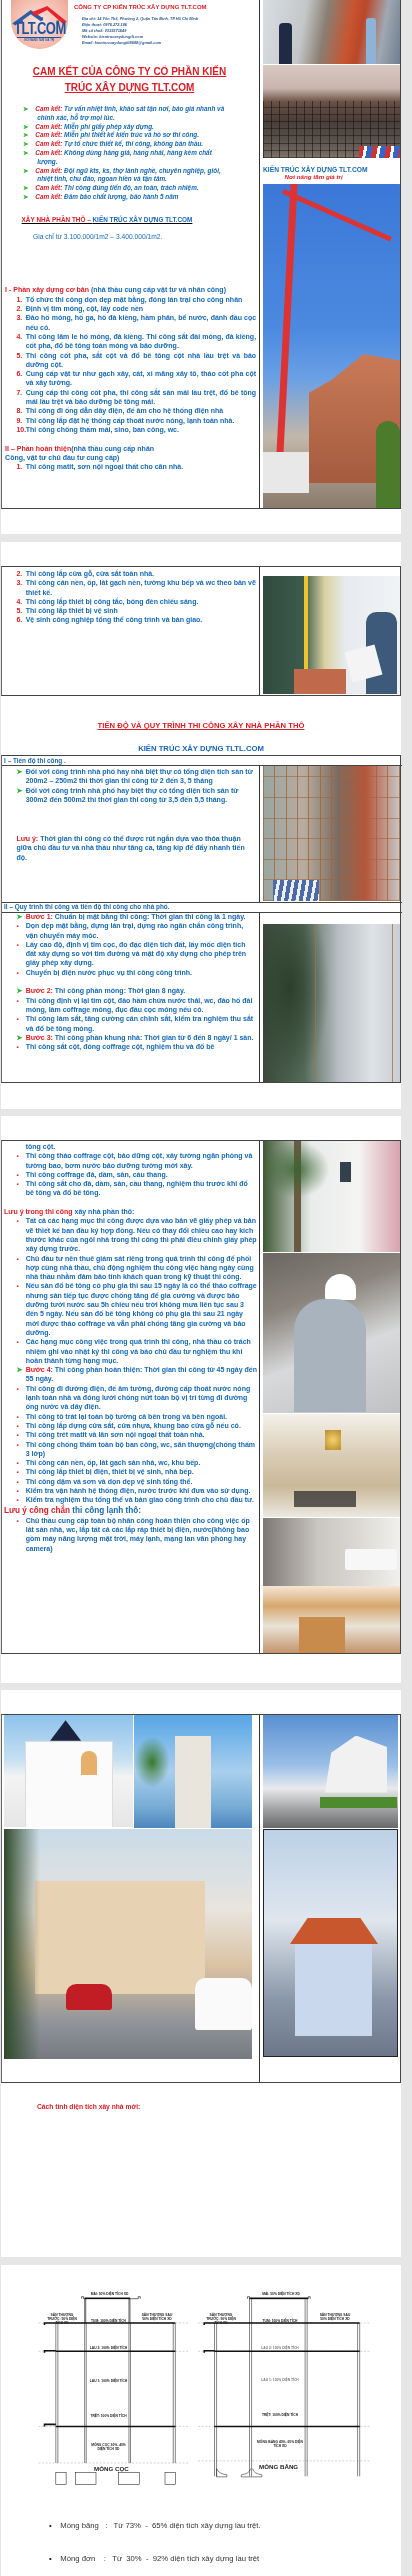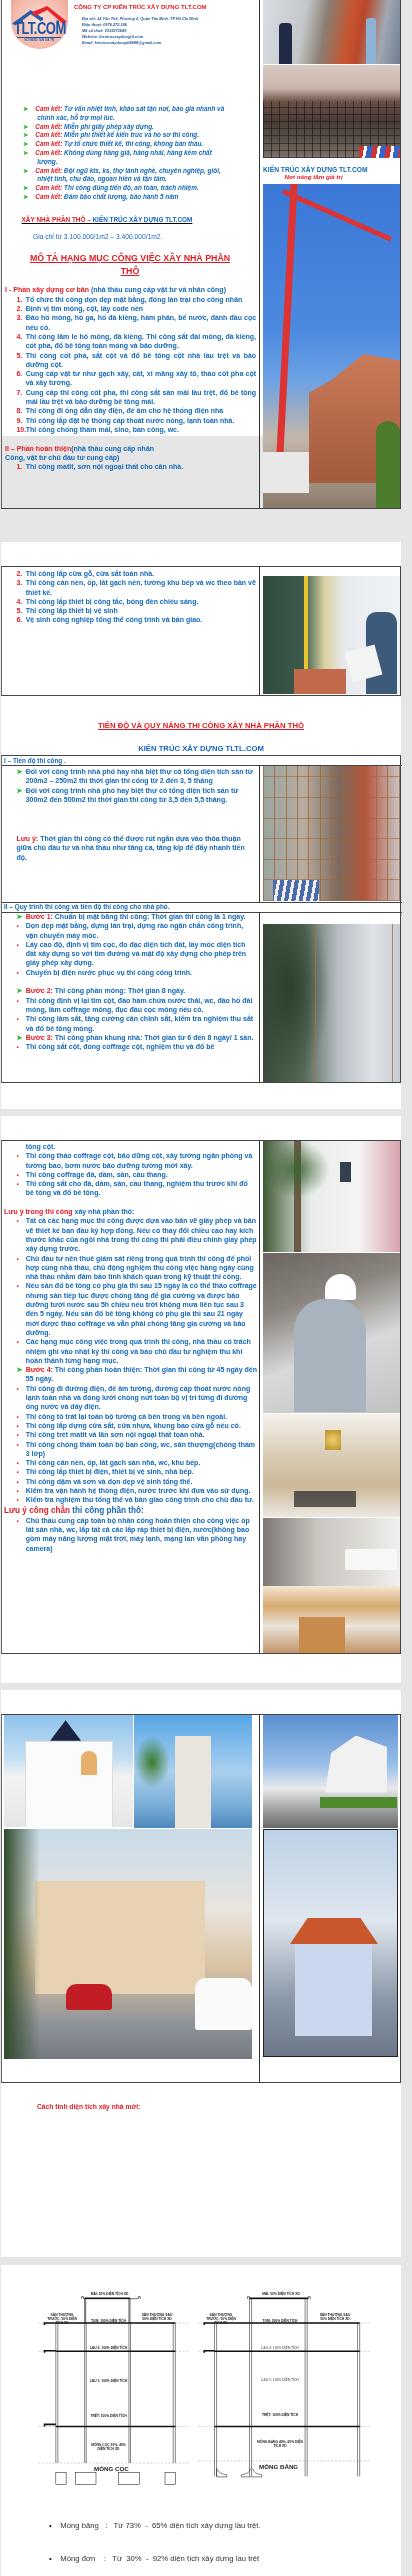--- a/index.html
+++ b/index.html
@@ -21,21 +21,21 @@
   .centerline{position:absolute;left:0;text-align:center}
   .cam{position:absolute;font-style:italic;font-weight:bold;font-size:6.4px;line-height:8.8px;color:#1469b8}
   .cam .item{position:relative;padding-left:27px;text-indent:-14.4px}
   .cam .arr{color:#2fb52f;display:inline-block;width:12.4px;text-indent:0;font-style:normal}
   .cam .lbl{color:#e31b23}
   .diag-label{position:absolute;font-size:3.3px;font-weight:bold;color:#222;text-align:center;line-height:4.1px}
 </style>
 </head>
 <body>
 
-<div class="page" data-name="document-page-1" style="top:0;height:436px;">
+<div class="page" data-name="document-page-1" style="top:0;height:534px;">
   <div class="tbl" data-name="page-1-table" style="top:-1px;height:510px;border-top:none;">
     <div class="vdiv" data-name="column-divider"></div>
   </div>
 
   <div data-name="company-logo" style="position:absolute;left:10.3px;top:0;width:57px;height:49px;border-radius:0 0 28px 28px;background:radial-gradient(circle at 50% 45%,#fbe3dc 0%,#f3b7a8 70%,#e9a08e 100%);">
     <svg data-name="house-roof-icon" width="57" height="20.6" viewBox="0 0 110 40" style="position:absolute;left:0;top:6.2px">
       <polygon points="2,34 38,8 62,24 58,30 38,16 8,38" fill="#2a5fa8"></polygon>
       <polygon points="40,12 70,0 108,30 100,34 70,8 46,20" fill="#e8242c"></polygon>
       <rect x="56" y="22" width="6" height="6" fill="#2a5fa8"></rect>
       <rect x="18" y="28" width="5" height="6" fill="#2a5fa8"></rect>
@@ -47,41 +47,41 @@
 
   <div data-name="company-name" style="position:absolute;left:73px;top:4.1px;font-weight:bold;font-size:6px;color:#e31b23;">CÔNG TY CP KIẾN TRÚC XÂY DỰNG TLT.COM</div>
   <div data-name="company-contact" style="position:absolute;left:81px;top:15.5px;font-size:3.9px;line-height:6.2px;font-style:italic;font-weight:bold;color:#2b5a92;">
     <div data-name="company-address">Địa chỉ: 14 Yên Thế, Phường 2, Quận Tân Bình, TP.Hồ Chí Minh</div>
     <div data-name="company-phone">Điện thoại: 0976.272.186</div>
     <div data-name="company-tax-id">Mã số thuế: 0315571649</div>
     <div data-name="company-website">Website: kientrucxaydungtlt.com</div>
     <div data-name="company-email">Email: kientrucxaydungtlt8688@gmail.com</div>
   </div>
 
+  <div class="centerline red bold uline" data-name="commitment-title" style="top:64px;width:257px;font-size:10px;line-height:15.5px;">
+    <div>CAM KẾT CỦA CÔNG TY CỔ PHẦN KIẾN</div>
+    <div>TRÚC XÂY DỰNG TLT.COM</div>
+  </div>
 
   <div class="cam" data-name="commitments-list" style="left:9.3px;top:105px;width:222px;">
     <div class="item" data-name="commitment-item"><span class="arr" data-name="arrow-right-icon">➤</span><span class="lbl">Cam kết:</span> <span>Tư vấn nhiệt tình, khảo sát tận nơi, báo giá nhanh và chính xác, hỗ trợ mọi lúc.</span></div>
     <div class="item" data-name="commitment-item"><span class="arr" data-name="arrow-right-icon">➤</span><span class="lbl">Cam kết:</span> <span>Miễn phí giấy phép xây dựng.</span></div>
     <div class="item" data-name="commitment-item"><span class="arr" data-name="arrow-right-icon">➤</span><span class="lbl">Cam kết:</span> <span>Miễn phí thiết kế kiến trúc và hồ sơ thi công.</span></div>
     <div class="item" data-name="commitment-item"><span class="arr" data-name="arrow-right-icon">➤</span><span class="lbl">Cam kết:</span> <span>Tự tổ chức thiết kế, thi công, không bán thầu.</span></div>
     <div class="item" data-name="commitment-item"><span class="arr" data-name="arrow-right-icon">➤</span><span class="lbl">Cam kết:</span> <span>Không dùng hàng giả, hàng nhái, hàng kém chất lượng.</span></div>
     <div class="item" data-name="commitment-item"><span class="arr" data-name="arrow-right-icon">➤</span><span class="lbl">Cam kết:</span> <span>Đội ngũ kts, ks, thợ lành nghề, chuyên nghiệp, giỏi, nhiệt tình, chu đáo, ngoan hiền và tận tâm.</span></div>
     <div class="item" data-name="commitment-item"><span class="arr" data-name="arrow-right-icon">➤</span><span class="lbl">Cam kết:</span> <span>Thi công đúng tiến độ, an toàn, trách nhiệm.</span></div>
     <div class="item" data-name="commitment-item"><span class="arr" data-name="arrow-right-icon">➤</span><span class="lbl">Cam kết:</span> <span>Đảm bảo chất lượng, bảo hành 5 năm</span></div>
   </div>
 
   <div data-name="service-link" style="position:absolute;left:20.6px;top:216px;font-size:6.4px;font-weight:bold;text-decoration:underline;">
     <span class="red">XÂY NHÀ PHẦN THÔ – </span><span class="blue">KIẾN TRÚC XÂY DỰNG TLT.COM</span>
   </div>
   <div data-name="price-range" style="position:absolute;left:32px;top:233px;font-size:6.7px;color:#1469b8;">Gia chỉ từ 3.100.000/1m2 – 3.400.000/1m2.</div>
 
-  <div class="centerline red bold uline" data-name="work-description-title" style="top:252px;width:258px;font-size:8.8px;line-height:13px;">
-    <div>MÔ TẢ HẠNG MỤC CÔNG VIỆC XÂY NHÀ PHẦN</div>
-    <div>THÔ</div>
-  </div>
 
   <div class="list" data-name="part1-section" style="left:4.1px;top:285px;width:251px;font-size:7px;">
     <div data-name="part1-heading" style="padding-right:20.6px;text-indent:0;margin-bottom:0.5px;">
       <span class="red">I - Phần xây dựng cơ bản</span><span> (nhà thầu cung cấp vật tư và nhân công)</span>
     </div>
     <div class="li" data-name="part1-item" style="text-align:justify"><span class="num">1.</span><span>Tổ chức thi công dọn dẹp mặt bằng, đóng lán trại cho công nhân</span></div>
     <div class="li" data-name="part1-item"><span class="num">2.</span><span>Định vị tim móng, cột, lấy code nền</span></div>
     <div class="li" data-name="part1-item" style="text-align:justify"><span class="num">3.</span><span>Đào hố móng, hố ga, hố đà kiềng, hầm phân, bể nước, đánh đầu cọc nếu có.</span></div>
     <div class="li" data-name="part1-item" style="text-align:justify"><span class="num">4.</span><span>Thi công lăm le hố móng, đà kiềng. Thi công sắt đài móng, đà kiềng, cốt pha, đổ bê tông toàn móng và bảo dưỡng.</span></div>
     <div class="li" data-name="part1-item" style="text-align:justify"><span class="num">5.</span><span>Thi công cốt pha, sắt cột và đổ bê tông cột nhà lầu trệt và bảo dưỡng cột.</span></div>
@@ -128,21 +128,21 @@
     <div class="li" data-name="part2-item"><span class="num">5.</span><span>Thi công lắp thiết bị vệ sinh</span></div>
     <div class="li" data-name="part2-item"><span class="num">6.</span><span>Vệ sinh công nghiệp tổng thể công trình và bàn giao.</span></div>
   </div>
   <div class="photo" data-name="photo-engineers-site" style="left:262px;top:34px;width:137px;height:118px;background:linear-gradient(90deg,#2f4b3f 0%,#3d5b4c 30%,#d9d1a0 45%,#e7ebef 60%,#f0f3f6 100%);">
     <div style="position:absolute;left:41px;top:0;width:4.1px;height:118px;background:#e8c531"></div>
     <div style="position:absolute;left:103px;top:36px;width:31px;height:82px;background:#3d5a7a;border-radius:10.3px 10.3px 0 0"></div>
     <div style="position:absolute;left:85px;top:72px;width:31px;height:31px;background:#f4f4f4;transform:rotate(-15deg)"></div>
     <div style="position:absolute;left:31px;top:93px;width:52px;height:26px;background:#c06a4b"></div>
   </div>
 
-  <div class="centerline red bold uline" data-name="schedule-title" style="top:179px;width:400px;font-size:7.7px;">TIẾN ĐỘ VÀ QUY NÂNG THI CÔNG  XÂY NHÀ PHẦN THÔ</div>
+  <div class="centerline red bold uline" data-name="schedule-title" style="top:179px;width:400px;font-size:7.7px;">TIẾN ĐỘ VÀ QUY TRÌNH THI CÔNG  XÂY NHÀ PHẦN THÔ</div>
   <div class="centerline blue bold" data-name="schedule-subtitle" style="top:202px;width:400px;font-size:7.7px;">KIẾN TRÚC XÂY DỰNG TLTL.COM</div>
 
   <div class="tbl" data-name="page-2-table-bottom" style="top:213px;height:328px;">
     <div class="vdiv" data-name="column-divider" style="top:9.3px;height:137px;bottom:auto"></div>
     <div class="hline" data-name="row-divider" style="top:9.3px"></div>
     <div class="hline" data-name="row-divider" style="top:146px"></div>
     <div class="hline" data-name="row-divider" style="top:156px"></div>
     <div class="vdiv" data-name="column-divider" style="top:156px"></div>
   </div>
   <div class="list" data-name="sec1-heading" style="left:3.1px;top:214px;font-size:6.4px;">I – Tiến độ thi công .</div>
@@ -194,21 +194,21 @@
     <div class="li" data-name="step-4-item"><span class="dash">▪</span><span>Thi công đi đường điện, đế âm tường, đường cấp thoát nước nóng lạnh toàn nhà và đóng lưới chống nứt toàn bộ vị trí từng đi đường ống nước và dây điện.</span></div>
     <div class="li" data-name="step-4-item"><span class="dash">▪</span><span>Thi công tô trát lại toàn bộ tường cả bên trong và bên ngoài.</span></div>
     <div class="li" data-name="step-4-item"><span class="dash">▪</span><span>Thi công lắp dựng cửa sắt, cửa nhựa, khung bao cửa gỗ nếu có.</span></div>
     <div class="li" data-name="step-4-item"><span class="dash">▪</span><span>Thi công trét matit và lăn sơn nội ngoại thất toàn nhà.</span></div>
     <div class="li" data-name="step-4-item"><span class="dash">▪</span><span>Thi công chống thấm toàn bộ ban công, wc, sân thượng(chống thấm 3 lớp)</span></div>
     <div class="li" data-name="step-4-item"><span class="dash">▪</span><span>Thi công cán nền, ốp, lát gạch sàn nhà, wc, khu bếp.</span></div>
     <div class="li" data-name="step-4-item"><span class="dash">▪</span><span>Thi công lắp thiết bị điện, thiết bị vệ sinh, nhà bếp.</span></div>
     <div class="li" data-name="step-4-item"><span class="dash">▪</span><span>Thi công dặm vá sơn và dọn dẹp vệ sinh tổng thể.</span></div>
     <div class="li" data-name="step-4-item"><span class="dash">▪</span><span>Kiểm tra vận hành hệ thống điện, nước trước khi đưa vào sử dụng.</span></div>
     <div class="li" data-name="step-4-item"><span class="dash">▪</span><span>Kiểm tra nghiệm thu tổng thể và bàn giao công trình cho chủ đầu tư.</span></div>
-    <div data-name="finishing-note-heading" style="margin-left:-1px;font-size:8.2px;line-height:11.3px"><span class="red">Lưu ý công chắn</span><span> thi công phần thô:</span></div>
+    <div data-name="finishing-note-heading" style="margin-left:-1px;font-size:8.2px;line-height:11.3px"><span class="red">Lưu ý công chắn</span><span> thi công lạnh thô:</span></div>
     <div class="li" data-name="note-item"><span class="dash">▪</span><span>Chủ thầu cung cấp toàn bộ nhân công hoàn thiện cho công việc ốp lát sàn nhà, wc, lắp tất cả các lắp ráp thiết bị điện, nước(không bao gồm máy năng lượng mặt trời, máy lạnh, mạng lan văn phòng hay camera)</span></div>
   </div>
   <div class="photo" data-name="photo-white-villa" style="left:262px;top:25px;width:137px;height:111px;background:linear-gradient(90deg,#3f5a35 0%,#e9eceb 35%,#f4f4f2 70%,#d7a2ad 100%);">
     <div style="position:absolute;left:31px;top:0;width:7.2px;height:111px;background:#6b5a43"></div>
     <div style="position:absolute;left:0;top:0;width:67px;height:57px;background:radial-gradient(ellipse,rgba(60,100,50,.9),rgba(60,100,50,0) 70%)"></div>
     <div style="position:absolute;left:77px;top:20.6px;width:11.3px;height:20.6px;background:#34404c"></div>
   </div>
   <div class="photo" data-name="photo-worker-tiling" style="left:262px;top:137px;width:137px;height:160px;background:linear-gradient(160deg,#6b6661 0%,#8a847d 30%,#d7d9da 60%,#bfc1c2 100%);">
     <div style="position:absolute;left:62px;top:20.6px;width:31px;height:26px;background:#fff;border-radius:15.5px 15.5px 3.1px 3.1px"></div>
     <div style="position:absolute;left:31px;top:46px;width:72px;height:113px;background:#a8b3bd;border-radius:31px 31px 0 0"></div>

